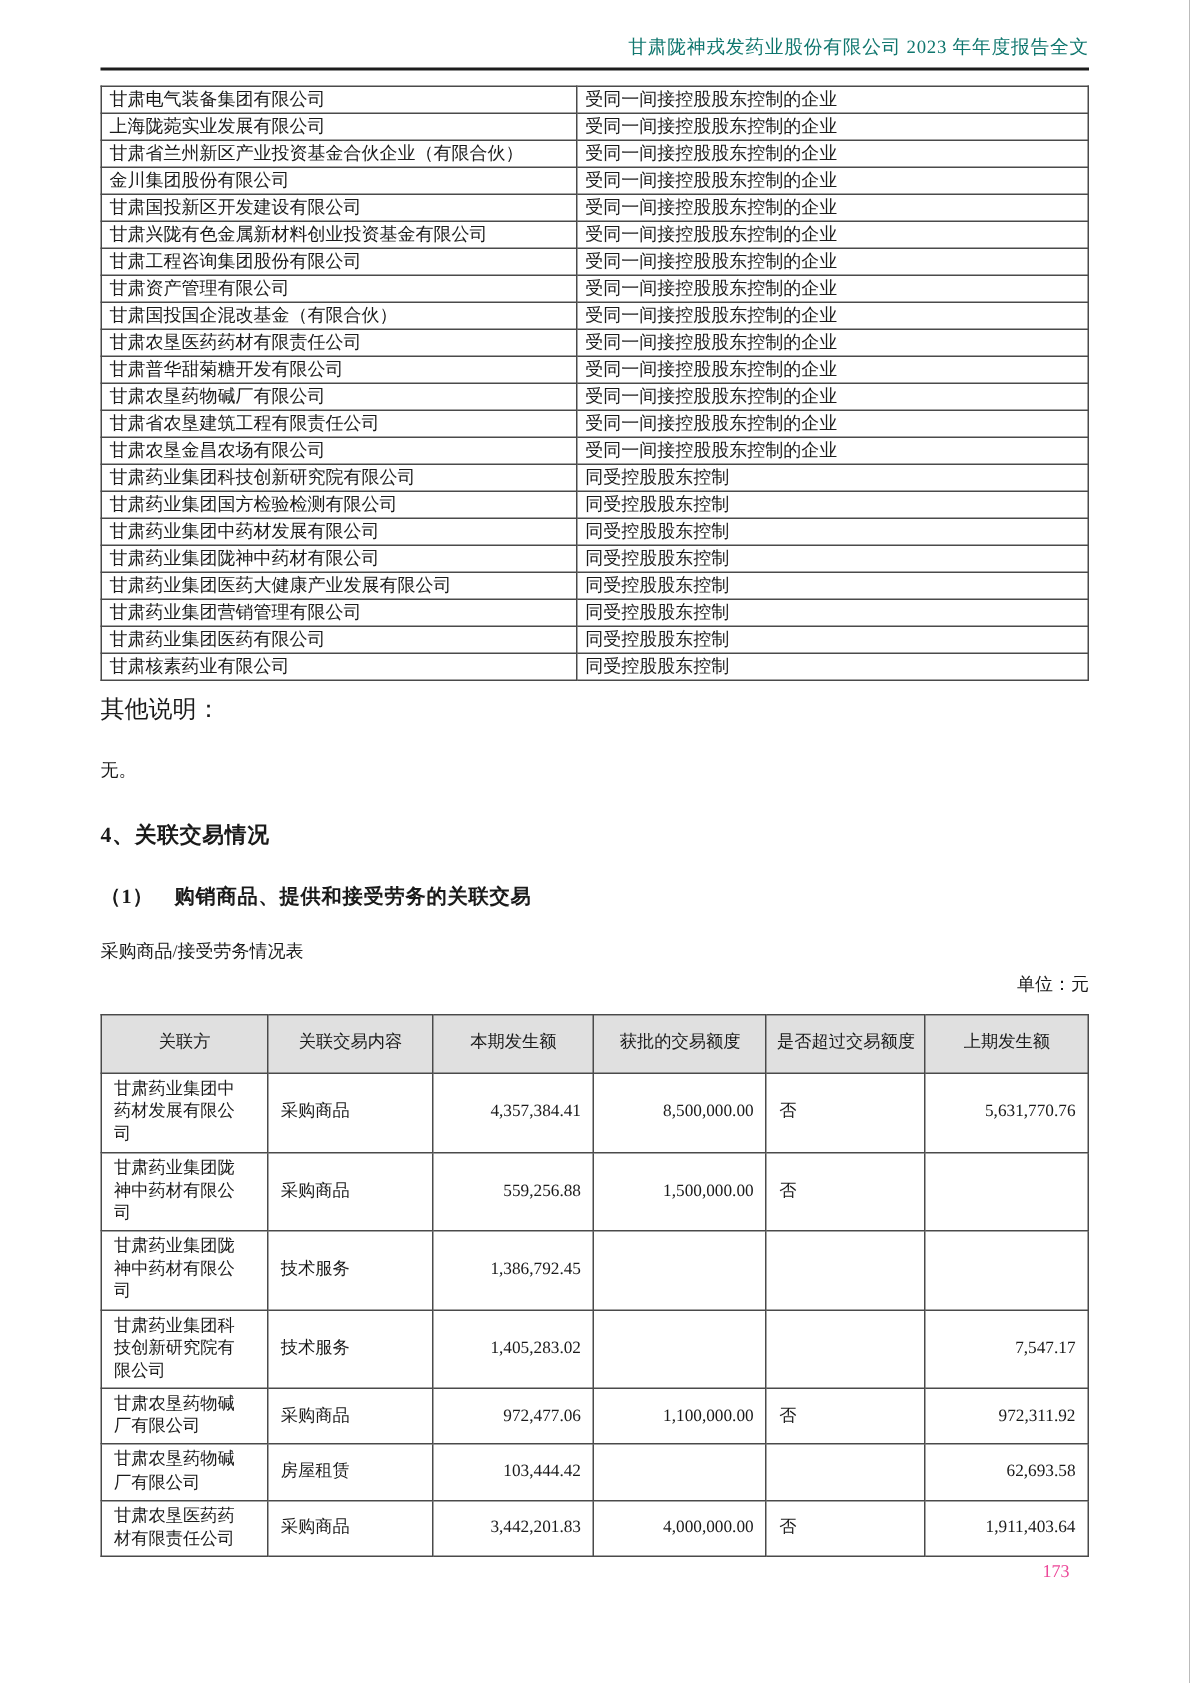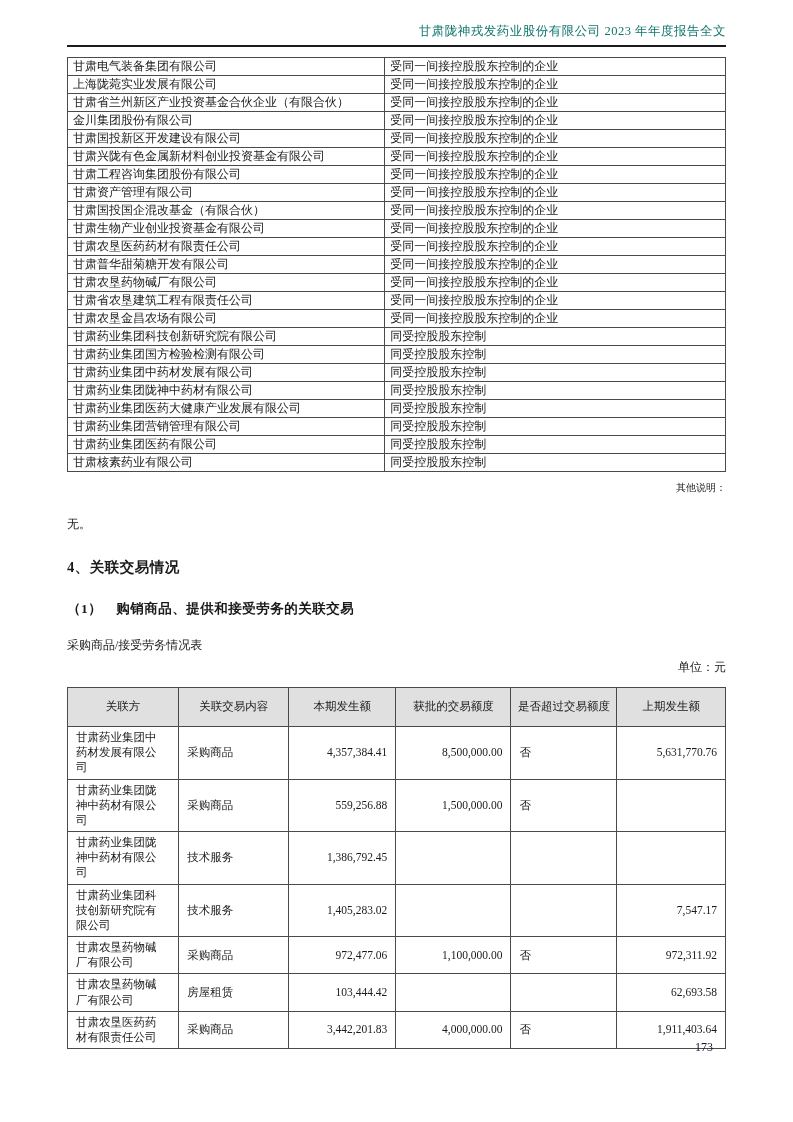--- a/index.html
+++ b/index.html
@@ -12,37 +12,37 @@
     padding-top:23px;padding-bottom:5px;text-align:right;
     font-size:12.5px;color:#0f766e;letter-spacing:0.5px;
     border-bottom:2.5px solid #1c1c1c;
   }
   table{border-collapse:collapse;table-layout:fixed;}
   table.rel{width:100%;margin-top:10px;font-size:12px;}
   .rel td{
     border:1px solid #4a4a4a;padding:1px 5px;height:14.5px;line-height:1.25;
     overflow:hidden;white-space:nowrap;
   }
-  .notes-label{margin-top:9px;font-size:10px;text-align:right;}
+  .notes-label{margin-top:9px;font-size:16px;}
   .notes-content{margin-top:21px;font-size:12px;}
   .section-heading{margin:25px 0 0;font-size:14.5px;font-weight:bold;letter-spacing:0.5px;}
   .subsection-heading{margin:23px 0 0;font-size:13.5px;font-weight:bold;letter-spacing:0.5px;}
   .table-caption{margin-top:19px;font-size:12px;}
   .unit-label{margin-top:5px;text-align:right;font-size:12px;}
   table.txn{width:100%;margin-top:11px;font-size:11.5px;}
   .txn th{
     background:#e0e0e0;border:1px solid #4a4a4a;font-weight:normal;
     text-align:center;vertical-align:middle;height:34px;padding:2px 4px;line-height:1.5;
   }
   .txn td{
     border:1px solid #4a4a4a;padding:3px 8px;line-height:1.32;vertical-align:middle;
   }
   .txn td.num{text-align:right;}
   .txn td.party div{max-width:86px;}
-  .page-number{position:absolute;right:80px;top:1040px;font-size:12px;color:#0f172a;}
+  .page-number{position:absolute;right:80px;top:1040px;font-size:12px;color:#ec4899;}
 </style>
 </head>
 <body>
 
 <div class="page">
   <div class="content">
 
     <div class="doc-header">甘肃陇神戎发药业股份有限公司 2023 年年度报告全文</div>
 
     <table class="rel">
@@ -78,24 +78,20 @@
           <tr>
             <td>甘肃工程咨询集团股份有限公司</td>
             <td>受同一间接控股股东控制的企业</td>
           </tr>
           <tr>
             <td>甘肃资产管理有限公司</td>
             <td>受同一间接控股股东控制的企业</td>
           </tr>
           <tr>
             <td>甘肃国投国企混改基金（有限合伙）</td>
-            <td>受同一间接控股股东控制的企业</td>
-          </tr>
-          <tr>
-            <td>甘肃生物产业创业投资基金有限公司</td>
             <td>受同一间接控股股东控制的企业</td>
           </tr>
           <tr>
             <td>甘肃农垦医药药材有限责任公司</td>
             <td>受同一间接控股股东控制的企业</td>
           </tr>
           <tr>
             <td>甘肃普华甜菊糖开发有限公司</td>
             <td>受同一间接控股股东控制的企业</td>
           </tr>

